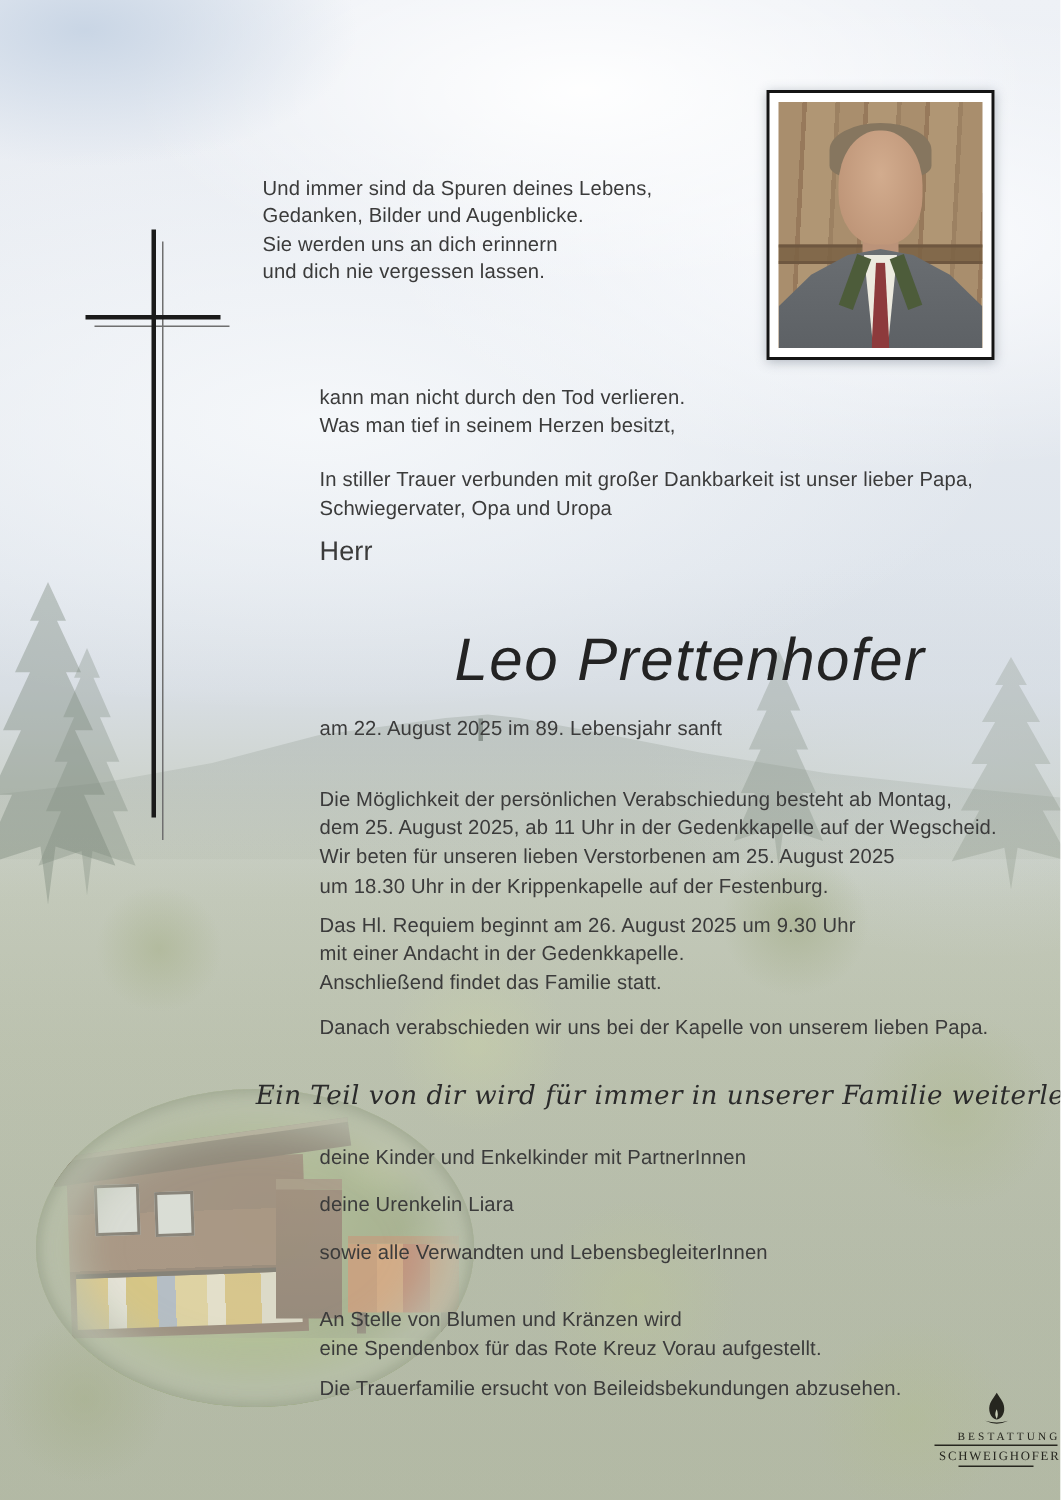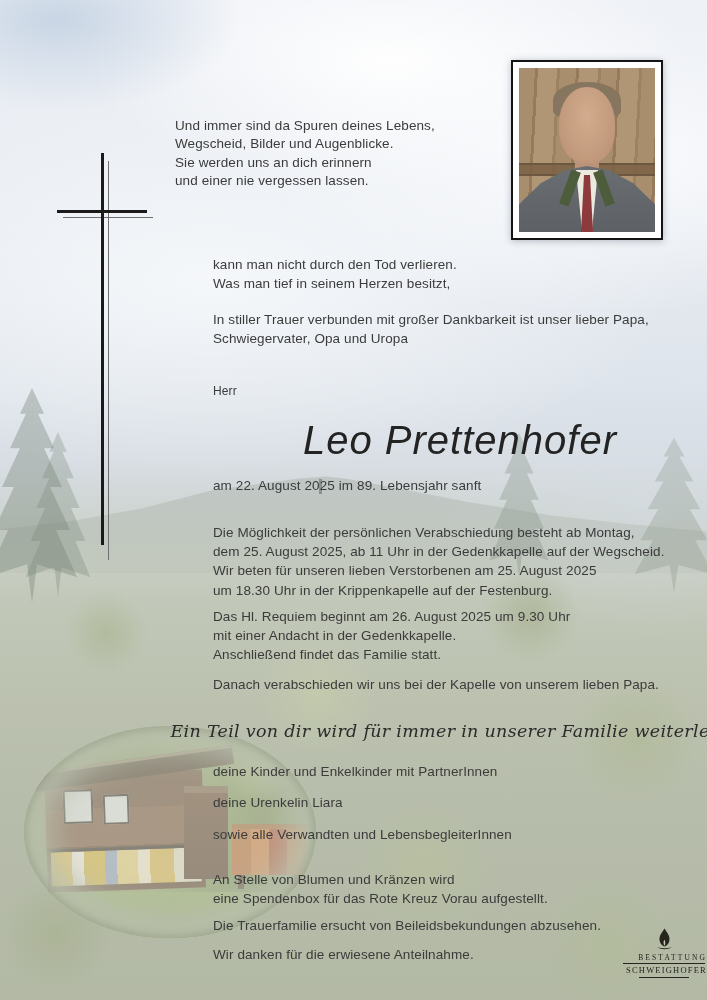--- a/index.html
+++ b/index.html
@@ -86,21 +86,21 @@
   .o-leg.g1{left:214px;} .o-leg.g2{left:270px;}
   .o-grass{position:absolute;left:0;right:0;bottom:0;height:46px;background:linear-gradient(180deg,rgba(138,160,94,0.9),rgba(120,142,80,0.95));}
   .o-wash{position:absolute;inset:0;background:rgba(242,244,238,0.40);}
   .oval-photo::after{content:'';position:absolute;inset:-2px;border-radius:50%;
     box-shadow:inset 0 0 10px 4px rgba(118,128,102,0.45), inset 0 0 30px 26px rgba(188,194,176,0.88);}
   
   .t{position:absolute;left:213px;width:494px;font-size:13.5px;line-height:19.2px;letter-spacing:0.1px;color:#3b3b3b;}
   .verse-top{left:175px;width:310px;top:117px;line-height:18.4px;}
   .verse-heart{top:255px;}
   .intro{top:310px;}
-  .herr{top:358px;font-size:12px;margin-top:24px;}
+  .herr{top:358px;font-size:18px;}
   .name{position:absolute;left:460px;top:408px;transform:translateX(-50%);white-space:nowrap;
     font-family:Liberation Sans, sans-serif;font-style:italic;font-size:40px;line-height:64px;color:#232323;letter-spacing:1px;}
   .death{top:476px;line-height:19.7px;}
   .farewell{top:523px;}
   .requiem{top:607px;}
   .after{top:675px;}
   .motto{position:absolute;left:460px;top:716px;transform:translateX(-50%);white-space:nowrap;
     font-family:"DejaVu Serif",serif;font-style:italic;font-size:17.5px;line-height:30px;color:#2b2b2b;letter-spacing:0.3px;}
   .m1{top:762px;} .m2{top:793px;} .m3{top:825px;}
   .donation{top:870px;}
@@ -159,23 +159,23 @@
     <div class="o-shed"></div>
     <div class="o-hives"></div>
     <div class="o-leg g1"></div>
     <div class="o-leg g2"></div>
     <div class="o-grass"></div>
     <div class="o-wash"></div>
   </div>
 
   <div class="t verse-top">
     <div>Und immer sind da Spuren deines Lebens,</div>
-    <div>Wegscheid, Bilder und Augenblicke.</div>
+    <div>Gedanken, Bilder und Augenblicke.</div>
     <div>Sie werden uns an dich erinnern</div>
-    <div>und einer nie vergessen lassen.</div>
+    <div>und dich nie vergessen lassen.</div>
   </div>
 
   <div class="t verse-heart">
     <div>kann man nicht durch den Tod verlieren.</div>
     <div>Was man tief in seinem Herzen besitzt,</div>
   </div>
 
   <div class="t intro">
     <div>In stiller Trauer verbunden mit großer Dankbarkeit ist unser lieber Papa,</div>
     <div>Schwiegervater, Opa und Uropa</div>
@@ -210,21 +210,20 @@
   <div class="t m2">deine Urenkelin Liara</div>
   <div class="t m3">sowie alle Verwandten und LebensbegleiterInnen</div>
 
   <div class="t donation">
     <div>An Stelle von Blumen und Kränzen wird</div>
     <div>eine Spendenbox für das Rote Kreuz Vorau aufgestellt.</div>
   </div>
 
   <div class="t condolence">Die Trauerfamilie ersucht von Beileidsbekundungen abzusehen.</div>
 
-  <div class="t thanks">Wir danken für die erwiesene Anteilnahme.</div>
 
   <div class="logo">
     <svg width="17" height="24" viewBox="0 0 20 27">
       <path d="M10 0 C7 5 3.5 8 4.2 14 C4.8 18 7.5 20.5 10 21 C12.5 20.5 15.2 18 15.8 14 C16.5 8 13 5 10 0 Z" fill="#26261f"></path>
       <path d="M10 20.5 C8.3 18 8.7 15.2 10 13 C10.8 15.2 11.4 18 10 20.5 Z" fill="#c9cfb8"></path>
       <path d="M1 22 Q10 26.5 19 22 Q10 24.6 1 22 Z" fill="#26261f"></path>
     </svg>
     <div class="logo-t1">BESTATTUNG</div>
     <div class="logo-rule"></div>
     <div class="logo-t2">SCHWEIGHOFER</div>

